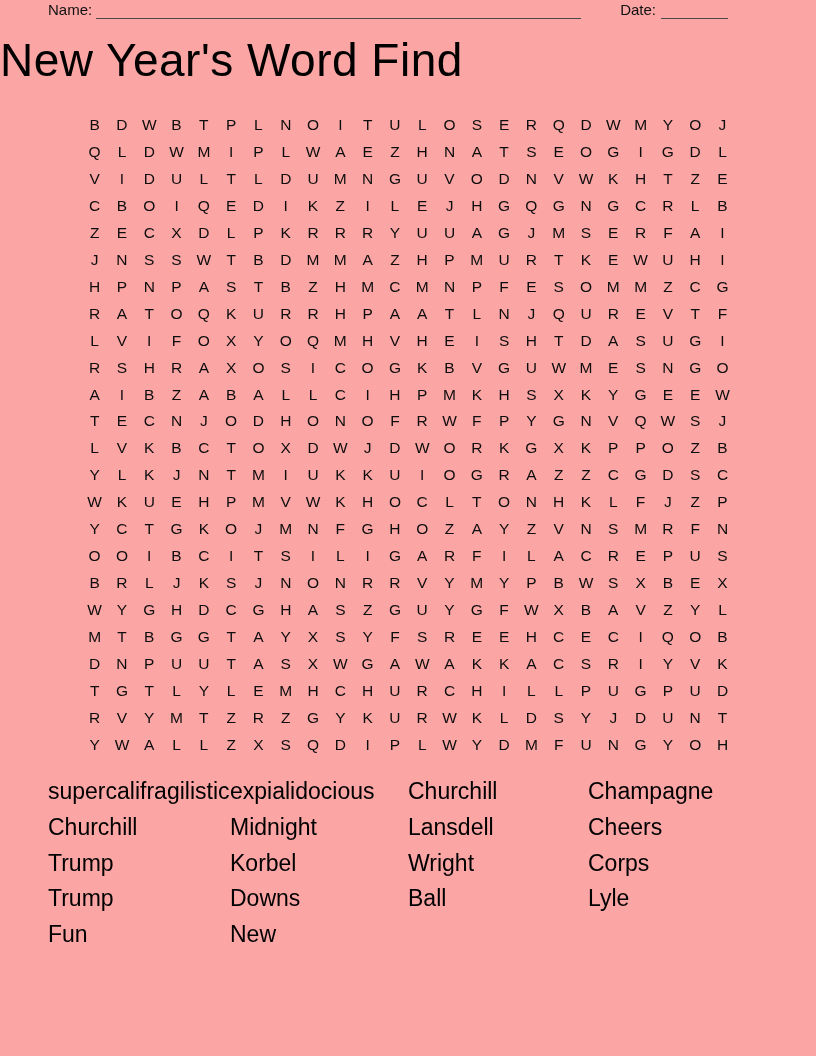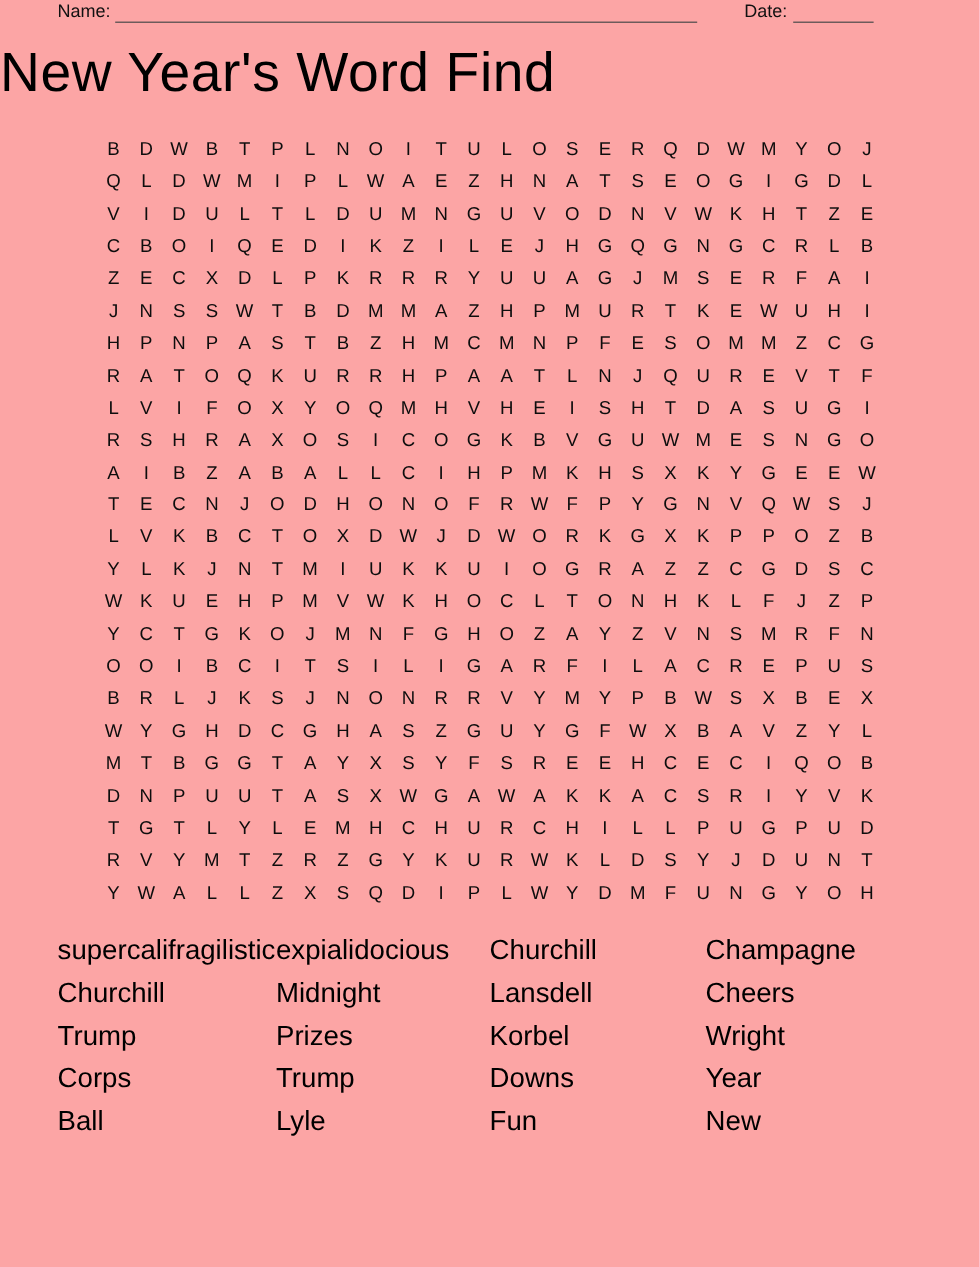--- a/index.html
+++ b/index.html
@@ -653,26 +653,24 @@
   <div class="word-list" id="word-list">
       <div class="word-item">supercalifragilistic</div>
       <div class="word-item">expialidocious</div>
       <div class="word-item">Churchill</div>
       <div class="word-item">Champagne</div>
       <div class="word-item">Churchill</div>
       <div class="word-item">Midnight</div>
       <div class="word-item">Lansdell</div>
       <div class="word-item">Cheers</div>
       <div class="word-item">Trump</div>
-      <div class="word-item">Prizes</div>
       <div class="word-item">Korbel</div>
       <div class="word-item">Wright</div>
       <div class="word-item">Corps</div>
       <div class="word-item">Trump</div>
       <div class="word-item">Downs</div>
-      <div class="word-item">Year</div>
       <div class="word-item">Ball</div>
       <div class="word-item">Lyle</div>
       <div class="word-item">Fun</div>
       <div class="word-item">New</div>
     </div>
 
 </div>
 
 </body></html>

